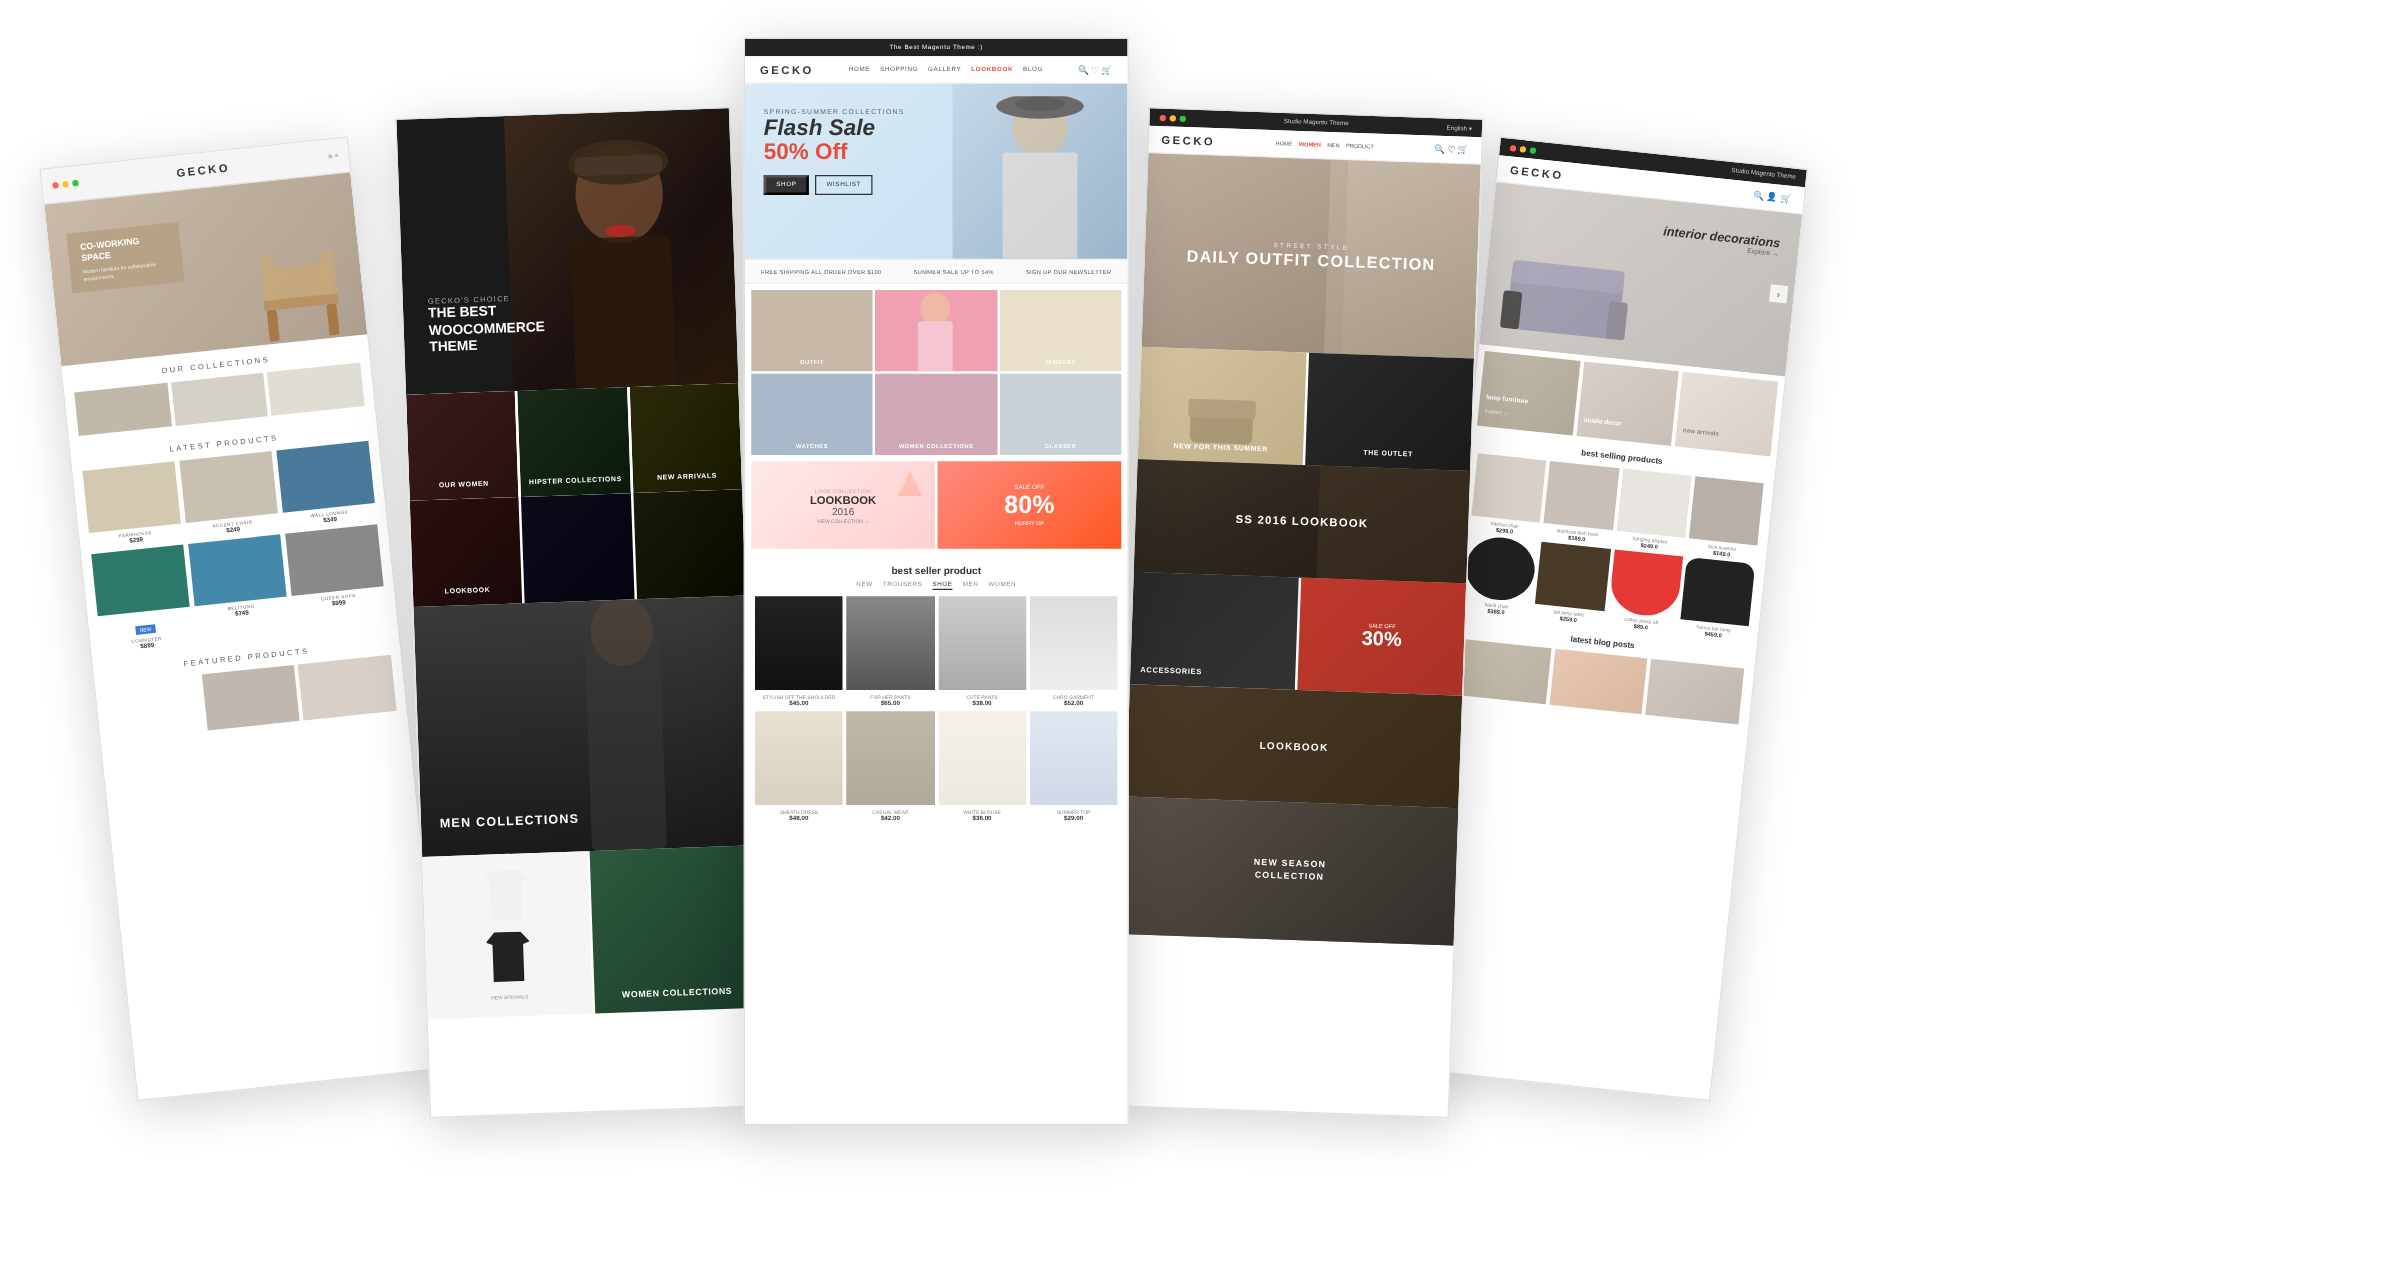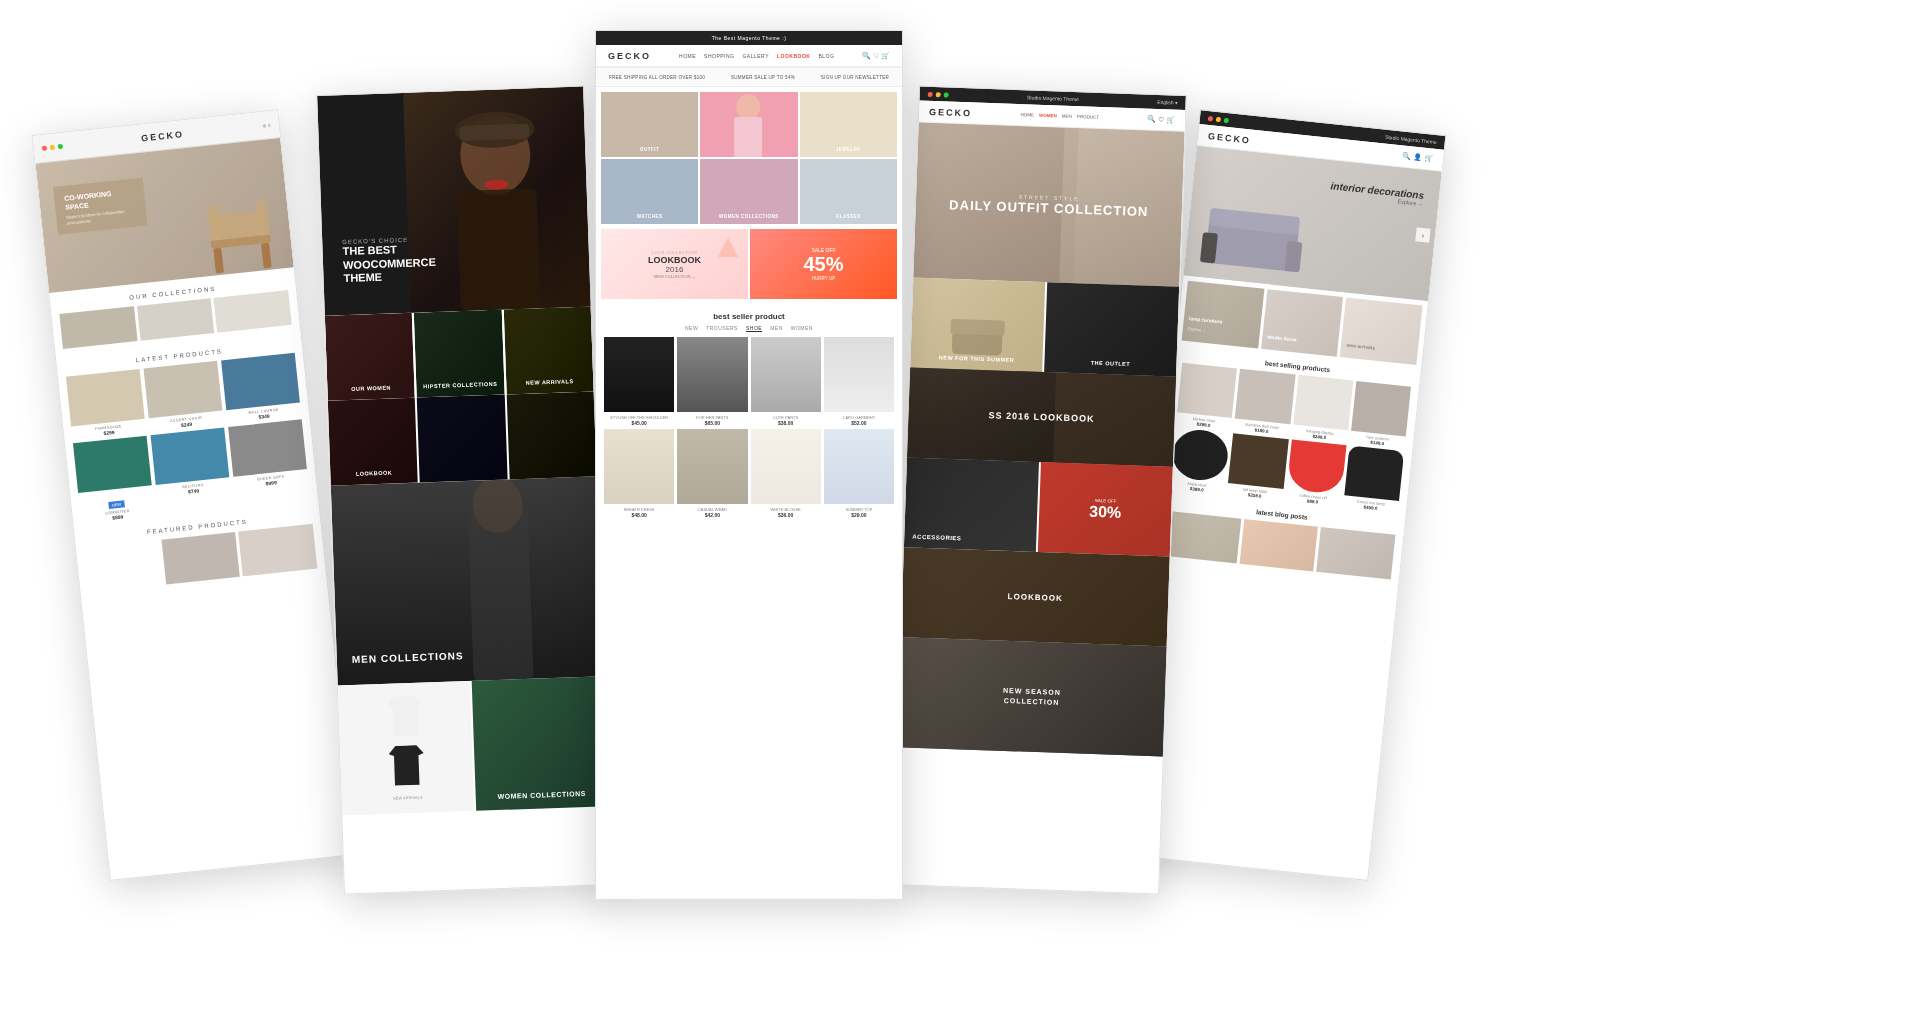--- a/index.html
+++ b/index.html
@@ -865,20 +865,40 @@
       <div class="m3-nav-logo">GECKO</div>
       <div class="m3-nav-links">
         <span class="m3-nav-link">Home</span>
         <span class="m3-nav-link">Shopping</span>
         <span class="m3-nav-link">Gallery</span>
         <span class="m3-nav-link active">lookbook</span>
         <span class="m3-nav-link">Blog</span>
       </div>
       <div style="font-size:7px;color:#666;">🔍 ♡ 🛒</div>
     </div>
+    <div class="m3-hero">
+
+      <div style="position:absolute;right:0;top:0;bottom:0;width:140px;background:linear-gradient(135deg,#c5d8e8 0%,#9ab5cc 100%);"></div>
+      <svg style="position:absolute;right:10px;bottom:0;width:120px;height:130px;opacity:0.7;" viewBox="0 0 120 130">
+        <ellipse cx="60" cy="25" rx="22" ry="23" fill="#d8c0a0"></ellipse>
+        <rect x="30" y="45" width="60" height="85" rx="3" fill="#e8e0d8"></rect>
+
+        <ellipse cx="60" cy="8" rx="35" ry="10" fill="#4a4038"></ellipse>
+        <rect x="40" y="0" width="40" height="12" rx="20" fill="#3a3028"></rect>
+      </svg>
+      <div class="m3-hero-text">
+        <div class="m3-hero-sub">SPRING-SUMMER COLLECTIONS</div>
+        <div class="m3-hero-main" style="font-size:18px;font-style:italic;">Flash Sale</div>
+        <div class="m3-hero-sale">50% Off</div>
+        <div class="m3-hero-btns">
+          <button class="m3-hero-btn dark">SHOP</button>
+          <button class="m3-hero-btn outline">WISHLIST</button>
+        </div>
+      </div>
+    </div>
     <div class="m3-promo-bar">
       <span class="m3-promo-text">FREE SHIPPING ALL ORDER OVER $100</span>
       <span class="m3-promo-text">SUMMER SALE UP TO 54%</span>
       <span class="m3-promo-text">SIGN UP OUR NEWSLETTER</span>
     </div>
     <div class="m3-cat-grid">
       <div class="m3-cat outfit">
         <div class="m3-cat-label">OUTFIT</div>
       </div>
       <div class="m3-cat pink">
@@ -911,21 +931,21 @@
         <div class="m3-lookbook-text">
           <div class="m3-lb-sub" style="font-size:4px;color:#aaa;">LOOK COLLECTION</div>
           <div class="m3-lb-title">LOOKBOOK</div>
           <div class="m3-lb-year">2016</div>
           <div style="font-size:4px;color:#888;">VIEW COLLECTION →</div>
         </div>
       </div>
       <div class="m3-promo-right">
         <div class="m3-sale-text">
           <div class="m3-sale-off">sale off</div>
-          <div class="m3-sale-pct">45%</div>
+          <div class="m3-sale-pct">80%</div>
           <div class="m3-sale-desc">HURRY UP</div>
         </div>
       </div>
     </div>
     <div class="m3-bestseller">
       <div class="m3-bs-title">best seller product</div>
       <div class="m3-bs-tabs">
         <span class="m3-bs-tab">NEW</span>
         <span class="m3-bs-tab">Trousers</span>
         <span class="m3-bs-tab active">Shoe</span>

